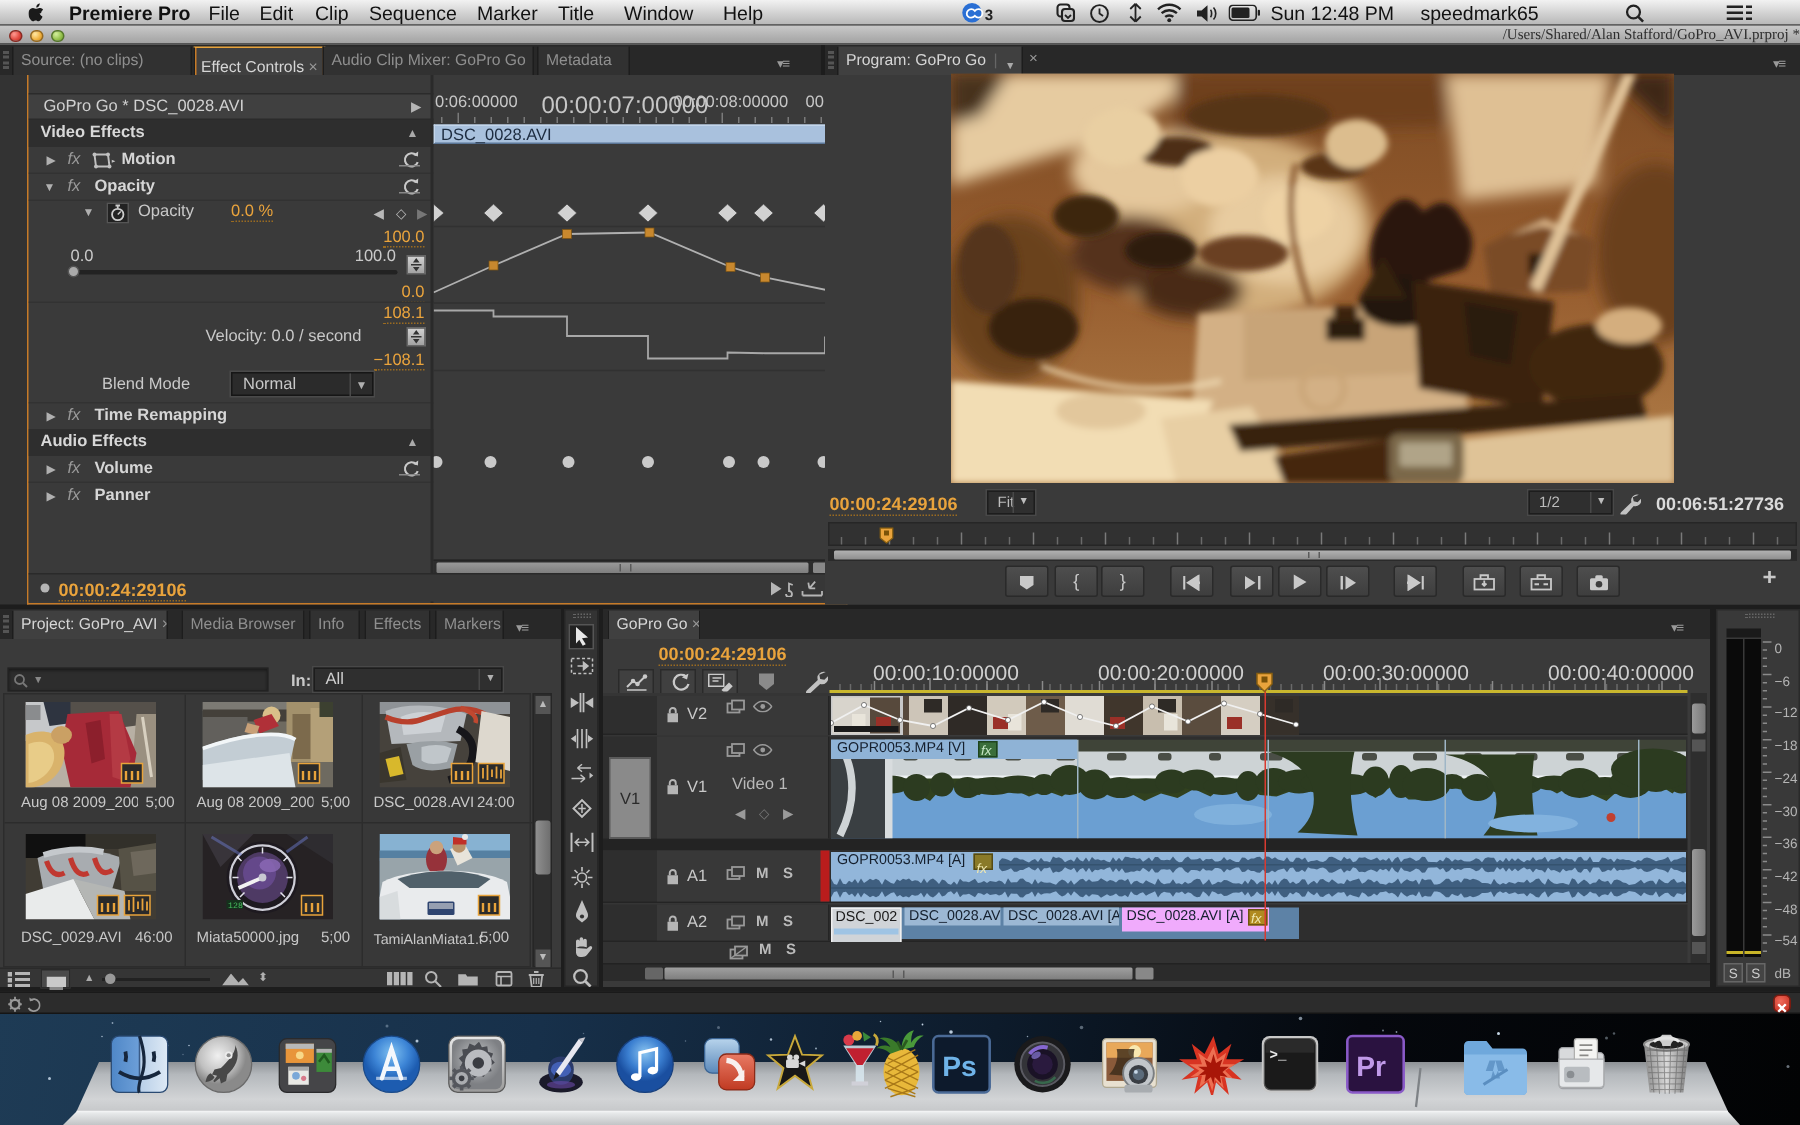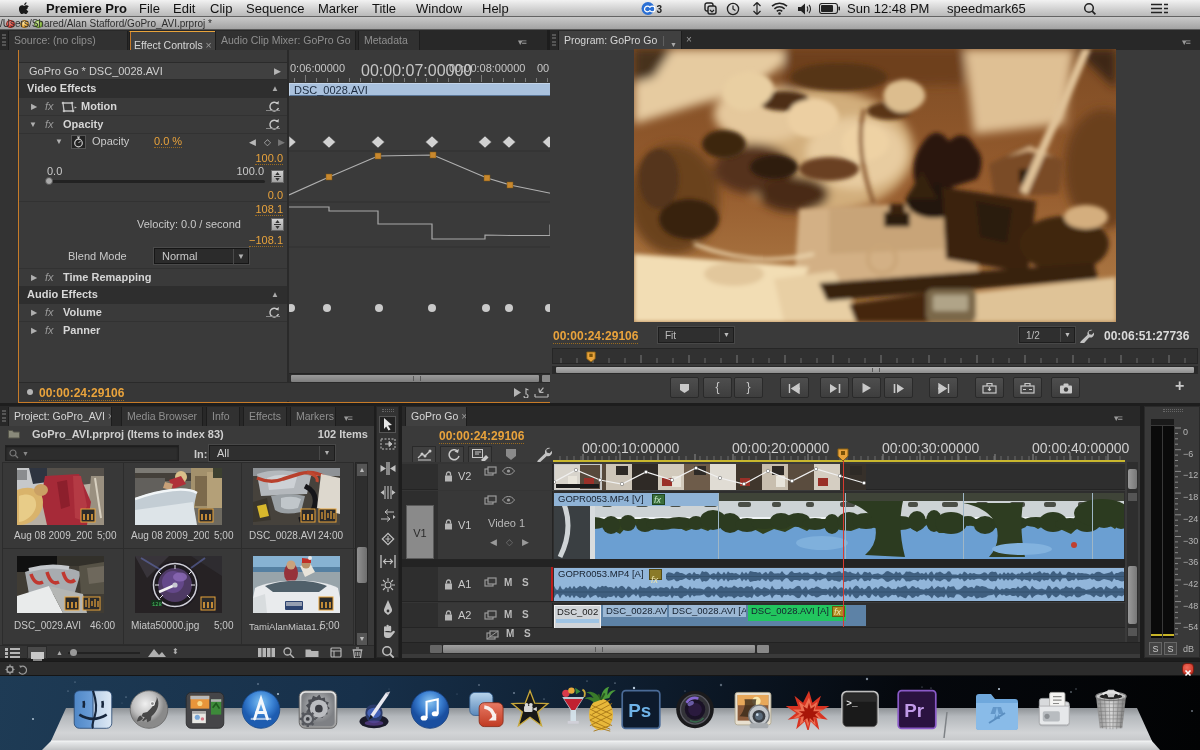--- a/index.html
+++ b/index.html
@@ -11,21 +11,21 @@
 #menubar .mi{position:absolute;top:1px;line-height:15px;}
 #menubar .b{font-weight:bold;}
 .appl{position:absolute;top:2px;left:19px;width:11px;height:13px;}
 .mbicons{position:absolute;top:1px;right:0;height:15px;}
 
 #titlebar{left:0;top:17px;width:1200px;height:13px;background:linear-gradient(#c9c9c9,#a2a2a2);border-bottom:1px solid #585858;}
 .tl{position:absolute;top:2.5px;width:8.5px;height:8.5px;border-radius:50%;}
 .tl.r{left:6px;background:radial-gradient(circle at 35% 30%,#ff9d94,#e0483e 60%,#b33128);border:0.5px solid #8a2a22;}
 .tl.y{left:20px;background:radial-gradient(circle at 35% 30%,#ffe9a8,#f0b03c 60%,#c2882a);border:0.5px solid #96691f;}
 .tl.g{left:34px;background:radial-gradient(circle at 35% 30%,#d6f0a0,#93c04a 60%,#6f9c35);border:0.5px solid #55772a;}
-#titlepath{position:absolute;top:1px;left:0;width:1200px;text-align:left;font-size:10px;color:#2e2e2e;line-height:12px;}
+#titlepath{position:absolute;top:1px;left:0;width:1200px;text-align:right;font-size:10px;color:#2e2e2e;line-height:12px;font-family:Liberation Serif, serif;}
 
 #app{left:0;top:30px;width:1200px;height:646px;background:#1d1d1d;}
 .tabbar{position:absolute;height:20px;background:#282828;}
 .tab{position:absolute;top:1px;height:19px;line-height:18px;font-size:10.5px;color:#8f8f8f;background:#313131;border-left:1px solid #1d1d1d;border-right:1px solid #1d1d1d;padding:0 5px;white-space:nowrap;overflow:hidden;}
 .tab.on{background:#404040;color:#d6d6d6;}
 .tab.foc{border-top:1px solid #e8a33b;background:#404040;color:#d6d6d6;box-shadow:inset 1px 0 0 #c77b28, inset -1px 0 0 #c77b28;}
 .pm{position:absolute;width:16px;height:10px;color:#9a9a9a;font-size:9px;letter-spacing:-1px;}
 .orange{color:#e9a33c;}
 .grip{position:absolute;width:3px;height:12px;}
 </style></head>
@@ -348,21 +348,21 @@
    <rect x="299" y="246" width="35" height="16" rx="2" fill="#b0a488"></rect>
    <path d="M448,0 l9,0 -64,146 -7,-4z" fill="#e0c298"></path>
    <path d="M60,195 q60,24 120,10" stroke="#eed8b0" stroke-width="3" fill="none"></path>
    <path d="M230,60 q-10,40 10,95" stroke="#8a5a30" stroke-width="4" fill="none"></path>
    <circle cx="248" cy="210" r="14" fill="none" stroke="#caa678" stroke-width="4"></circle>
    <ellipse cx="100" cy="225" rx="30" ry="12" fill="#e2c79c"></ellipse>
   </g>
  </svg>
 
  <div class="abs orange" style="left:3px;top:299px;font-size:12px;font-weight:bold;border-bottom:1px dotted #9a6b20;">00:00:24:29106</div>
- <div class="abs" style="left:108px;top:297px;width:76px;height:16px;background:#2f2f2f;border:1px solid #1d1d1d;box-shadow:0 0 0 1px #484848;color:#bdbdbd;font-size:10px;line-height:15px;"><span style="margin-left:6px;">Fit</span><span style="position:absolute;right:0;top:0;width:14px;height:14px;border-left:1px solid #484848;font-size:7px;text-align:center;line-height:14px;">▼</span></div>
+ <div class="abs" style="left:108px;top:297px;width:32px;height:16px;background:#2f2f2f;border:1px solid #1d1d1d;box-shadow:0 0 0 1px #484848;color:#bdbdbd;font-size:10px;line-height:15px;"><span style="margin-left:6px;">Fit</span><span style="position:absolute;right:0;top:0;width:14px;height:14px;border-left:1px solid #484848;font-size:7px;text-align:center;line-height:14px;">▼</span></div>
  <div class="abs" style="left:469px;top:297px;width:56px;height:16px;background:#2f2f2f;border:1px solid #1d1d1d;box-shadow:0 0 0 1px #484848;color:#bdbdbd;font-size:10px;line-height:15px;"><span style="margin-left:6px;">1/2</span><span style="position:absolute;right:0;top:0;width:14px;height:14px;border-left:1px solid #484848;font-size:7px;text-align:center;line-height:14px;">▼</span></div>
  <svg class="abs" style="left:529px;top:298px;" width="15" height="15" viewBox="0 0 16 16">
         <path d="M14.5 2a4.2 4.2 0 0 0-5.3 5.3L2 14.2a1.9 1.9 0 1 0 2.7 2.7l6.1-6.9a4.2 4.2 0 0 0 5.2-5.2l-2.4 2.4-2.8-0.6-0.6-2.8z" fill="#c2c2c2"></path>
       </svg>
  <div class="abs" style="left:554px;top:299px;font-size:12px;font-weight:bold;color:#dadada;">00:06:51:27736</div>
 
  <div class="abs" style="left:2px;top:318px;width:646px;height:16px;background:#313131;border:1px solid #262626;">
    <svg class="abs" style="left:0;top:0" width="646" height="16" viewBox="0 0 646 16">
           <g stroke="#6a6a6a">
             <path d="M8 9v5M24 9v5M56 9v5M72 9v5M104 9v5M120 9v5M152 9v5M168 9v5M200 9v5M216 9v5M248 9v5M264 9v5M296 9v5M312 9v5M344 9v5M360 9v5M392 9v5M408 9v5M440 9v5M456 9v5M488 9v5M504 9v5M536 9v5M552 9v5M584 9v5M600 9v5M632 9v5"></path>
@@ -425,27 +425,20 @@
 
 <div class="abs" style="left:0;top:406px;width:374px;height:252px;background:#3a3a3a;">
  <div class="tabbar" style="left:0;top:0;width:374px;">
   <div class="grip" style="left:2px;top:4px;border-left:2px dotted #555;border-right:2px dotted #555;"></div>
   <div class="tab on" style="left:8px;width:104px;">Project: GoPro_AVI <span style="color:#999;">×</span></div>
   <div class="tab" style="left:121px;width:82px;">Media Browser</div>
   <div class="tab" style="left:206px;width:34px;">Info</div>
   <div class="tab" style="left:243px;width:44px;">Effects</div>
   <div class="tab" style="left:290px;width:46px;">Markers</div>
   <div class="pm" style="left:344px;top:7px;">▾≡</div>
- </div>
- <div class="abs" style="left:0;top:20px;width:374px;height:17px;">
-   <svg class="abs" style="left:8px;top:3px;" width="12" height="10" viewBox="0 0 12 10">
-          <path d="M0.5 1.5h4l1 1.5h6v6h-11z" fill="#8a8a7a" stroke="#55554a"></path>
-        </svg>
-   <span class="abs" style="left:32px;top:2px;font-size:11px;font-weight:bold;color:#cfcfcf;">GoPro_AVI.prproj (Items to index 83)</span>
-   <span class="abs" style="left:0;top:2px;width:368px;text-align:right;font-size:11px;font-weight:bold;color:#cfcfcf;">102 Items</span>
  </div>
  <div class="abs" style="left:5px;top:39px;width:174px;height:16px;background:#2d2d2d;border:1px solid #222;box-shadow:inset 0 1px 2px #1a1a1a;">
    <svg class="abs" style="left:3px;top:3px;" width="11" height="10" viewBox="0 0 11 10">
           <circle cx="4" cy="4" r="3" fill="none" stroke="#777" stroke-width="1.2"></circle>
           <path d="M6.3 6.3L9 9" stroke="#777" stroke-width="1.3"></path>
         </svg>
    <span class="abs" style="left:16px;top:4px;font-size:7px;color:#888;">▼</span>
  </div>
  <span class="abs" style="left:194px;top:42px;font-size:11px;font-weight:bold;color:#c9c9c9;">In:</span>
  <div class="abs" style="left:209px;top:39px;width:126px;height:16px;background:#2f2f2f;border:1px solid #1d1d1d;box-shadow:0 0 0 1px #484848;color:#d0d0d0;font-size:11px;line-height:15px;"><span style="margin-left:7px;">All</span><span style="position:absolute;right:0;top:0;width:15px;height:14px;border-left:1px solid #484848;font-size:7px;text-align:center;line-height:14px;color:#b0b0b0;">▼</span></div>
@@ -900,21 +893,21 @@
    <div class="abs" style="left:152px;top:2px;width:164px;height:13px;background:#8fb3d6;color:#16202e;font-size:9.5px;line-height:12px;white-space:nowrap;overflow:hidden;"><span style="margin-left:4px;">GOPR0053.MP4 [V]</span>
      <span style="position:absolute;left:98px;top:1px;width:13px;height:11px;background:#3a6e3a;border:1px solid #1e441e;"><svg width="11" height="9" viewBox="0 0 11 9">
               <text x="1" y="8" font-size="9" font-style="italic" fill="#c8e8c8">fx</text>
             </svg></span>
    </div>
  </div>
 
  <div class="abs" style="left:0;top:154px;width:723px;height:7px;background:#232323;"></div>
 
  <div class="abs" style="left:0;top:161px;width:723px;height:35px;background:#2e2e2e;border-bottom:1px solid #242424;">
-   <div class="abs" style="left:36px;top:0;width:115px;height:34px;background:#383838;border-right:2px solid #b91c1c;">
+   <div class="abs" style="left:36px;top:0;width:115px;height:34px;background:#383838;border-right:6px solid #b91c1c;">
      <svg class="abs" style="left:6px;top:12px;" width="9" height="11" viewBox="0 0 9 11">
             <rect x="1" y="4.5" width="7" height="6" fill="#b5b5b5"></rect>
             <path d="M2.5 4.5V3a2 2 0 0 1 4 0v1.5" fill="none" stroke="#b5b5b5" stroke-width="1.3"></path>
           </svg>
      <span class="abs" style="left:20px;top:11px;font-size:11px;color:#c9c9c9;">A1</span>
      <svg class="abs" style="left:46px;top:10px;" width="13" height="10" viewBox="0 0 13 10">
             <rect x="1" y="3" width="8" height="6" fill="none" stroke="#999" stroke-width="1.2"></rect>
             <rect x="4" y="1" width="8" height="6" fill="#3a3a3a" stroke="#999" stroke-width="1.2"></rect>
           </svg>
      <span class="abs" style="left:66px;top:10px;font-size:10px;color:#bbb;font-weight:bold;">M</span>
@@ -946,21 +939,21 @@
             <rect x="4" y="1" width="8" height="6" fill="#3a3a3a" stroke="#999" stroke-width="1.2"></rect>
           </svg>
      <span class="abs" style="left:66px;top:6px;font-size:10px;color:#bbb;font-weight:bold;">M</span>
      <span class="abs" style="left:84px;top:6px;font-size:10px;color:#bbb;font-weight:bold;">S</span>
    </div>
    <div class="abs" style="left:152px;top:2px;width:312px;height:21px;background:#5d82a6;"></div>
    <div class="abs" style="left:152px;top:2px;width:47px;height:28px;background:#d0d4d8;color:#1a1a1a;font-size:9.5px;line-height:12px;border:1px solid #f0f0f0;white-space:nowrap;overflow:hidden;"><span style="margin-left:2px;">DSC_002</span></div>
    <div class="abs" style="left:154px;top:16px;width:43px;height:4px;background:#9fc4e4;"></div>
    <div class="abs" style="left:201px;top:2px;width:64px;height:12px;background:#9cb8d4;color:#15202e;font-size:9.5px;line-height:12px;white-space:nowrap;overflow:hidden;"><span style="margin-left:3px;">DSC_0028.AV</span></div>
    <div class="abs" style="left:267px;top:2px;width:77px;height:12px;background:#9cb8d4;color:#15202e;font-size:9.5px;line-height:12px;white-space:nowrap;overflow:hidden;"><span style="margin-left:3px;">DSC_0028.AVI [A</span></div>
-   <div class="abs" style="left:346px;top:2px;width:98px;height:16px;background:#22c55e;color:#15202e;font-size:9.5px;line-height:12px;white-space:nowrap;overflow:hidden;"><span style="margin-left:3px;">DSC_0028.AVI [A]</span>
+   <div class="abs" style="left:346px;top:2px;width:98px;height:16px;background:#f0abfc;color:#15202e;font-size:9.5px;line-height:12px;white-space:nowrap;overflow:hidden;"><span style="margin-left:3px;">DSC_0028.AVI [A]</span>
      <span style="position:absolute;left:84px;top:0.5px;width:13px;height:11px;background:#b08a20;border:1px solid #6e5510;"><svg width="11" height="9" viewBox="0 0 11 9">
               <text x="1" y="8" font-size="9" font-style="italic" fill="#f0e8b0">fx</text>
             </svg></span>
    </div>
  </div>
 
  <div class="abs" style="left:0;top:222px;width:723px;height:14px;background:#323232;">
    <svg class="abs" style="left:84px;top:2px;" width="13" height="10" viewBox="0 0 13 10">
           <rect x="1" y="3" width="8" height="6" fill="none" stroke="#999" stroke-width="1.2"></rect>
           <rect x="4" y="1" width="8" height="6" fill="#3a3a3a" stroke="#999" stroke-width="1.2"></rect>

